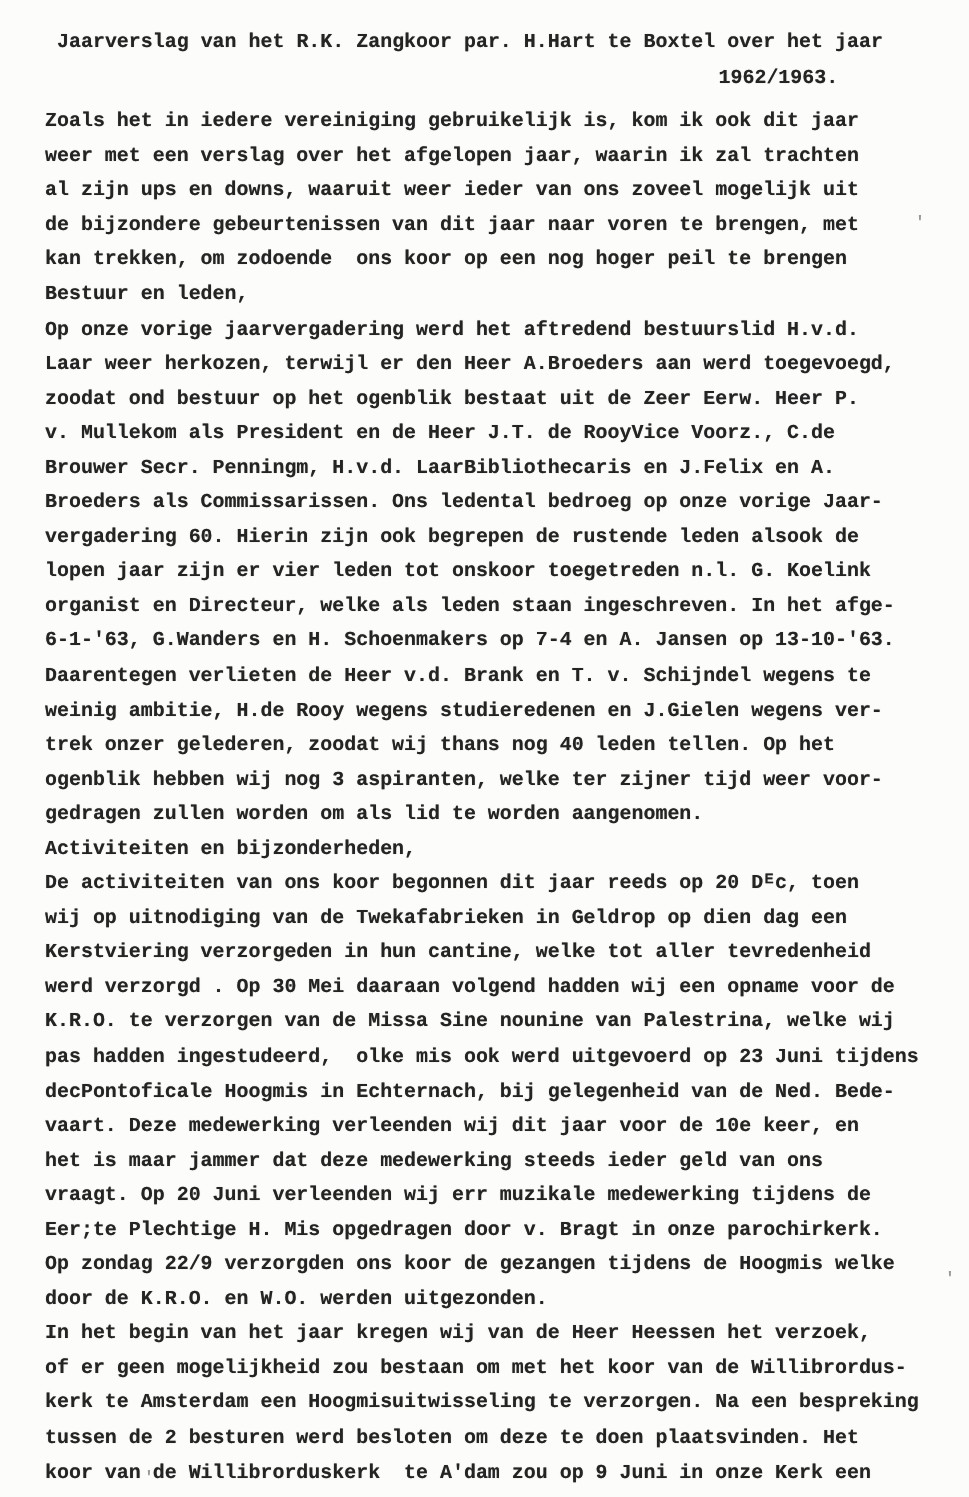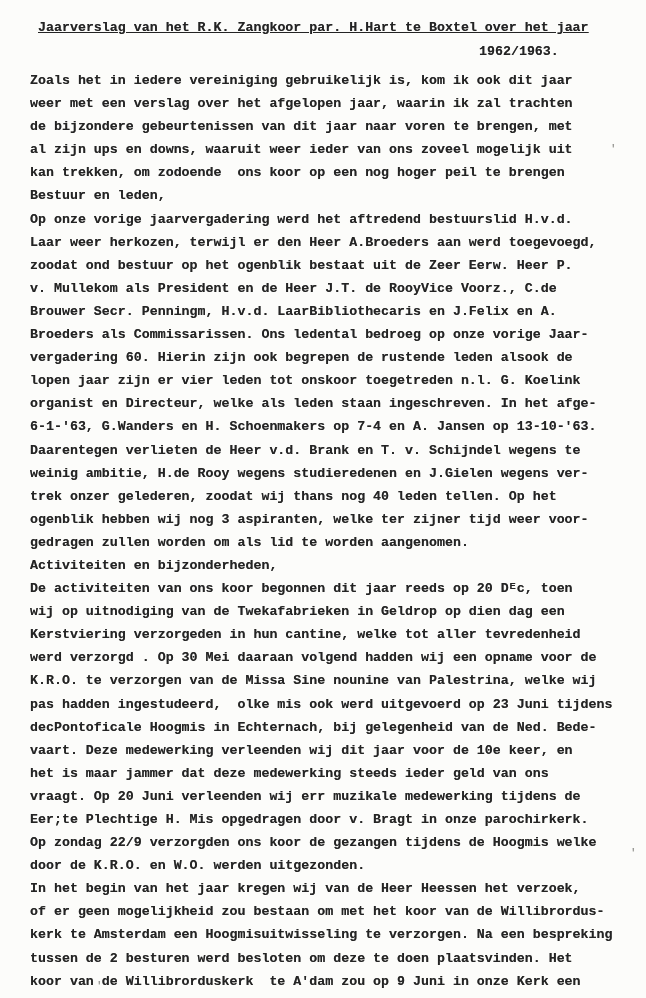--- a/index.html
+++ b/index.html
@@ -13,21 +13,21 @@
     font-weight:700;
     color:#242424;
     overflow:hidden;
   }
   .line{
     white-space:pre;
     line-height:23.1px;
     letter-spacing:0px;
     text-shadow:0 0 0.5px rgba(25,25,25,.55);
   }
-  .title-line{position:absolute;left:38px;top:16px;text-decoration:underline;}
+  .title-line{position:absolute;left:38px;top:16px;}
   .year-line{position:absolute;left:479px;top:40px;}
   .body-block{position:absolute;left:30px;top:69px;}
   .artifact{
     position:absolute;
     color:#9a9a96;
     font-size:11px;
     line-height:11px;
     text-shadow:none;
   }
   .a1{left:96px;top:981px;}
@@ -36,22 +36,22 @@
 </style>
 </head>
 <body>
 
 <div class="page">
   <div class="line title-line">Jaarverslag van het R.K. Zangkoor par. H.Hart te Boxtel over het jaar</div>
   <div class="line year-line">1962/1963.</div>
   <div class="body-block" id="body-lines">
       <div class="line">Zoals het in iedere vereiniging gebruikelijk is, kom ik ook dit jaar</div>
       <div class="line">weer met een verslag over het afgelopen jaar, waarin ik zal trachten</div>
+      <div class="line">al zijn ups en downs, waaruit weer ieder van ons zoveel mogelijk uit</div>
       <div class="line">de bijzondere gebeurtenissen van dit jaar naar voren te brengen, met</div>
-      <div class="line">al zijn ups en downs, waaruit weer ieder van ons zoveel mogelijk uit</div>
       <div class="line">kan trekken, om zodoende  ons koor op een nog hoger peil te brengen</div>
       <div class="line">Bestuur en leden,</div>
       <div class="line">Op onze vorige jaarvergadering werd het aftredend bestuurslid H.v.d.</div>
       <div class="line">Laar weer herkozen, terwijl er den Heer A.Broeders aan werd toegevoegd,</div>
       <div class="line">zoodat ond bestuur op het ogenblik bestaat uit de Zeer Eerw. Heer P.</div>
       <div class="line">v. Mullekom als President en de Heer J.T. de RooyVice Voorz., C.de</div>
       <div class="line">Brouwer Secr. Penningm, H.v.d. LaarBibliothecaris en J.Felix en A.</div>
       <div class="line">Broeders als Commissarissen. Ons ledental bedroeg op onze vorige Jaar-</div>
       <div class="line">vergadering 60. Hierin zijn ook begrepen de rustende leden alsook de</div>
       <div class="line">lopen jaar zijn er vier leden tot onskoor toegetreden n.l. G. Koelink</div>

